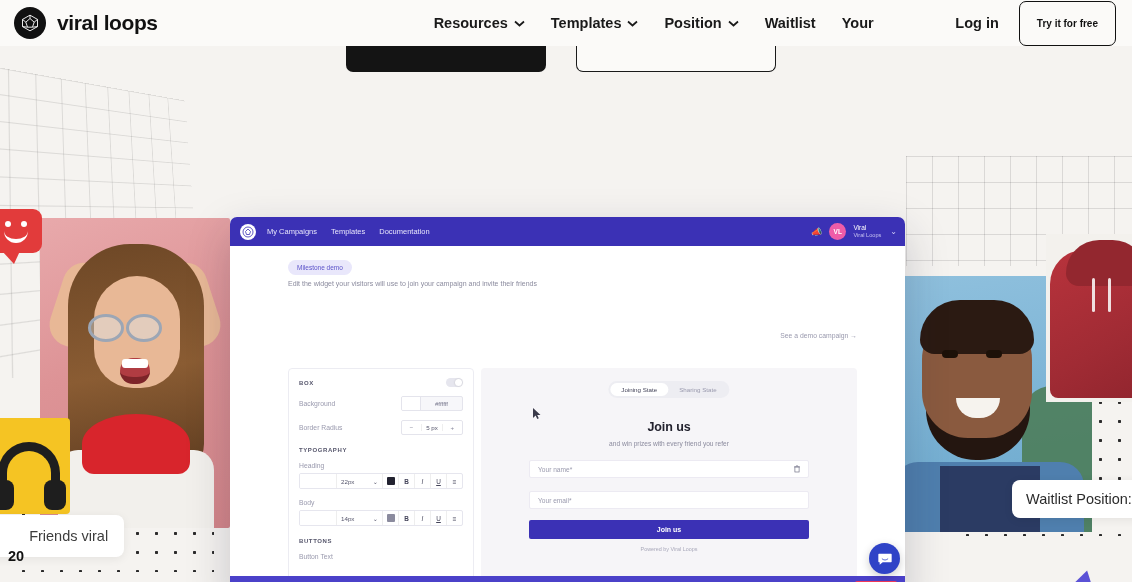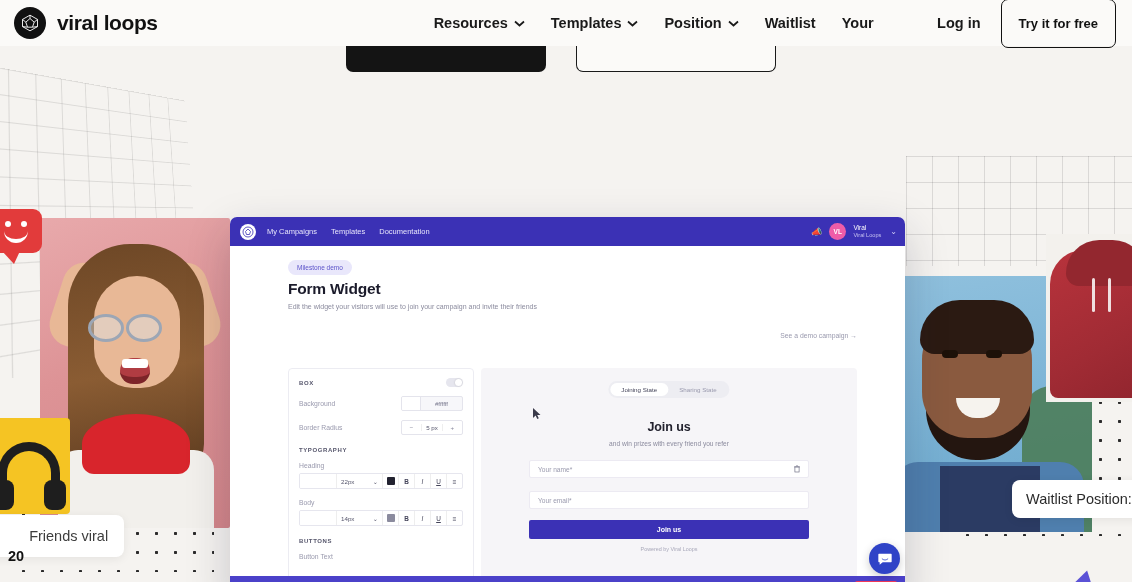--- a/index.html
+++ b/index.html
@@ -26,21 +26,21 @@
   }
   .nav-links { display: flex; align-items: center; gap: 26px; margin-left: 276px; }
   .nav-link {
     font-size: 14.5px; font-weight: bold; color: #1a1a1a;
     display: flex; align-items: center; gap: 6px; cursor: pointer; white-space: nowrap;
   }
   .chev { display: inline-block; }
   .nav-right { display: flex; align-items: center; gap: 20px; margin-left: auto; margin-right: 16px; }
   .login-link { font-size: 14.5px; font-weight: bold; color: #1a1a1a; cursor: pointer; }
   .try-btn {
-    font-size: 13px; font-weight: bold; color: #111;
+    font-size: 10px; font-weight: bold; color: #111;
     border: 1.6px solid #111; border-radius: 7px;
     padding: 16px 17px; background: transparent; cursor: pointer;
     font-family: "Liberation Sans", sans-serif;
   }
 
   
   .hero {
     position: absolute; top: 46px; left: 0; width: 1132px; height: 536px;
     background: #f5f3f0; overflow: hidden;
   }
@@ -492,21 +492,20 @@
         <span class="acct">
           <span class="acct-name" style="display:block">Viral</span>
           <span class="acct-sub" style="display:block">Viral Loops</span>
         </span>
         <span class="acct-chev">⌄</span>
       </div>
     </div>
 
     <div class="app-body">
       <span class="badge">Milestone demo</span>
-      <div class="page-title">Form Widget</div>
       <div class="page-sub">Edit the widget your visitors will use to join your campaign and invite their friends</div>
       <div class="demo-link">See a demo campaign  →</div>
 
       <div class="panels">
 
         <div class="side-panel">
           <div class="sp-body">
 
             <div class="row">
               <span class="sec-label" style="margin:0">BOX</span>

